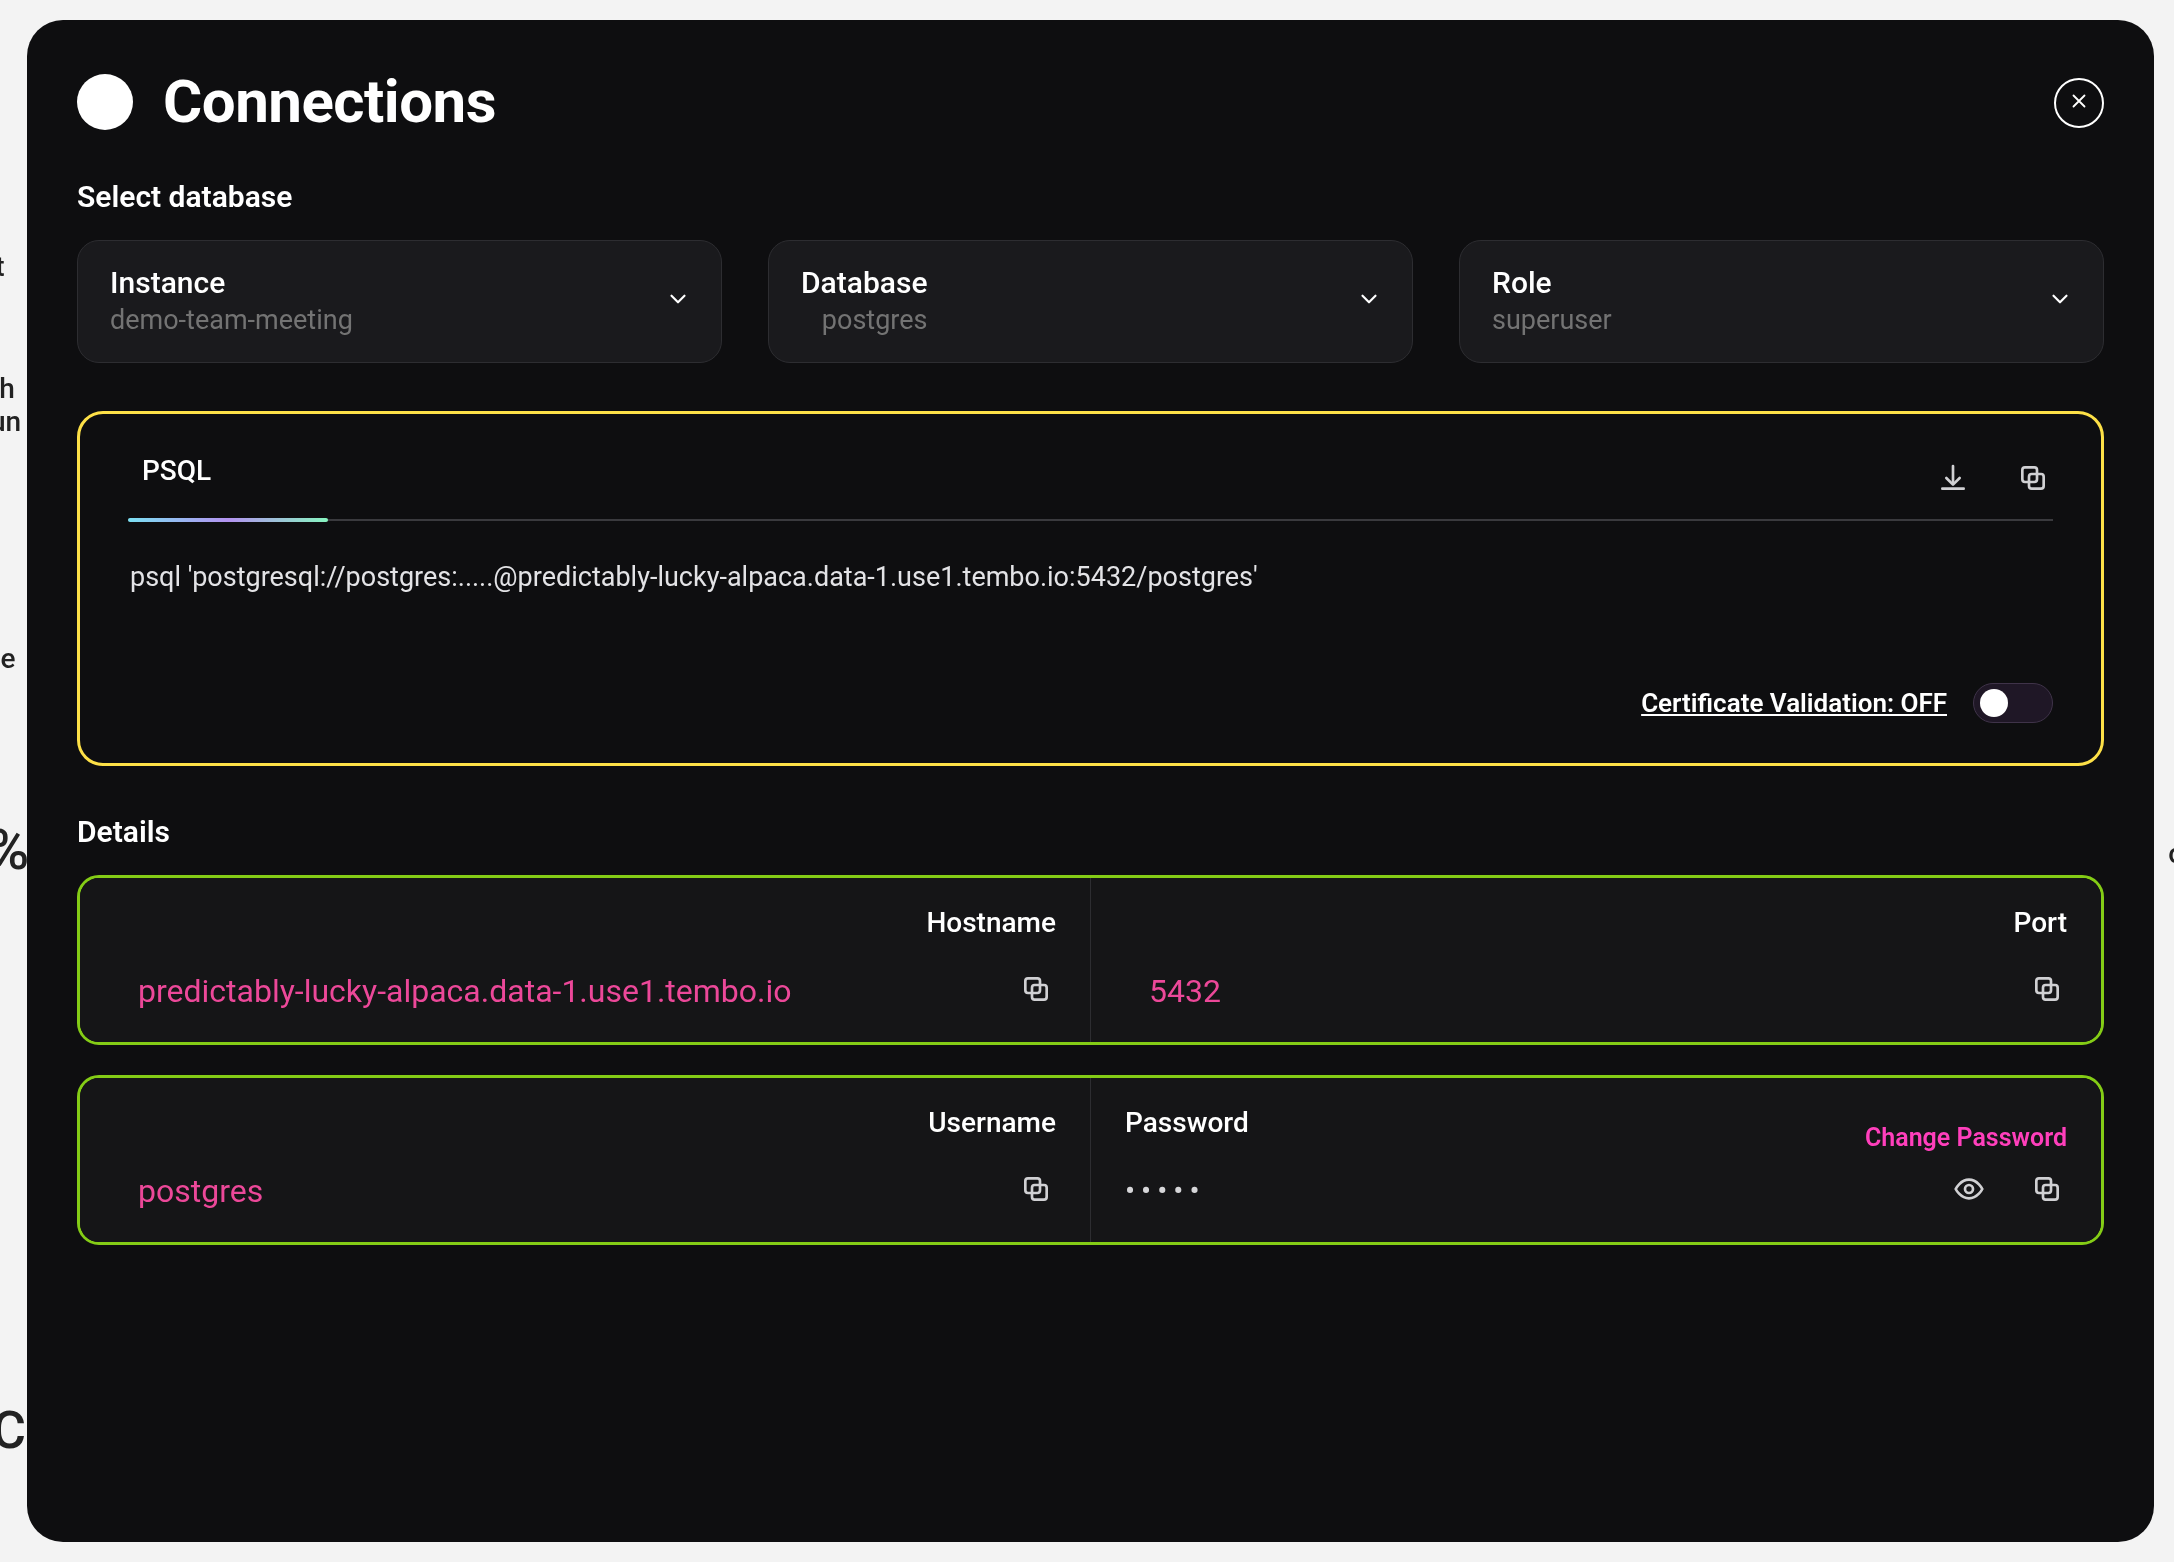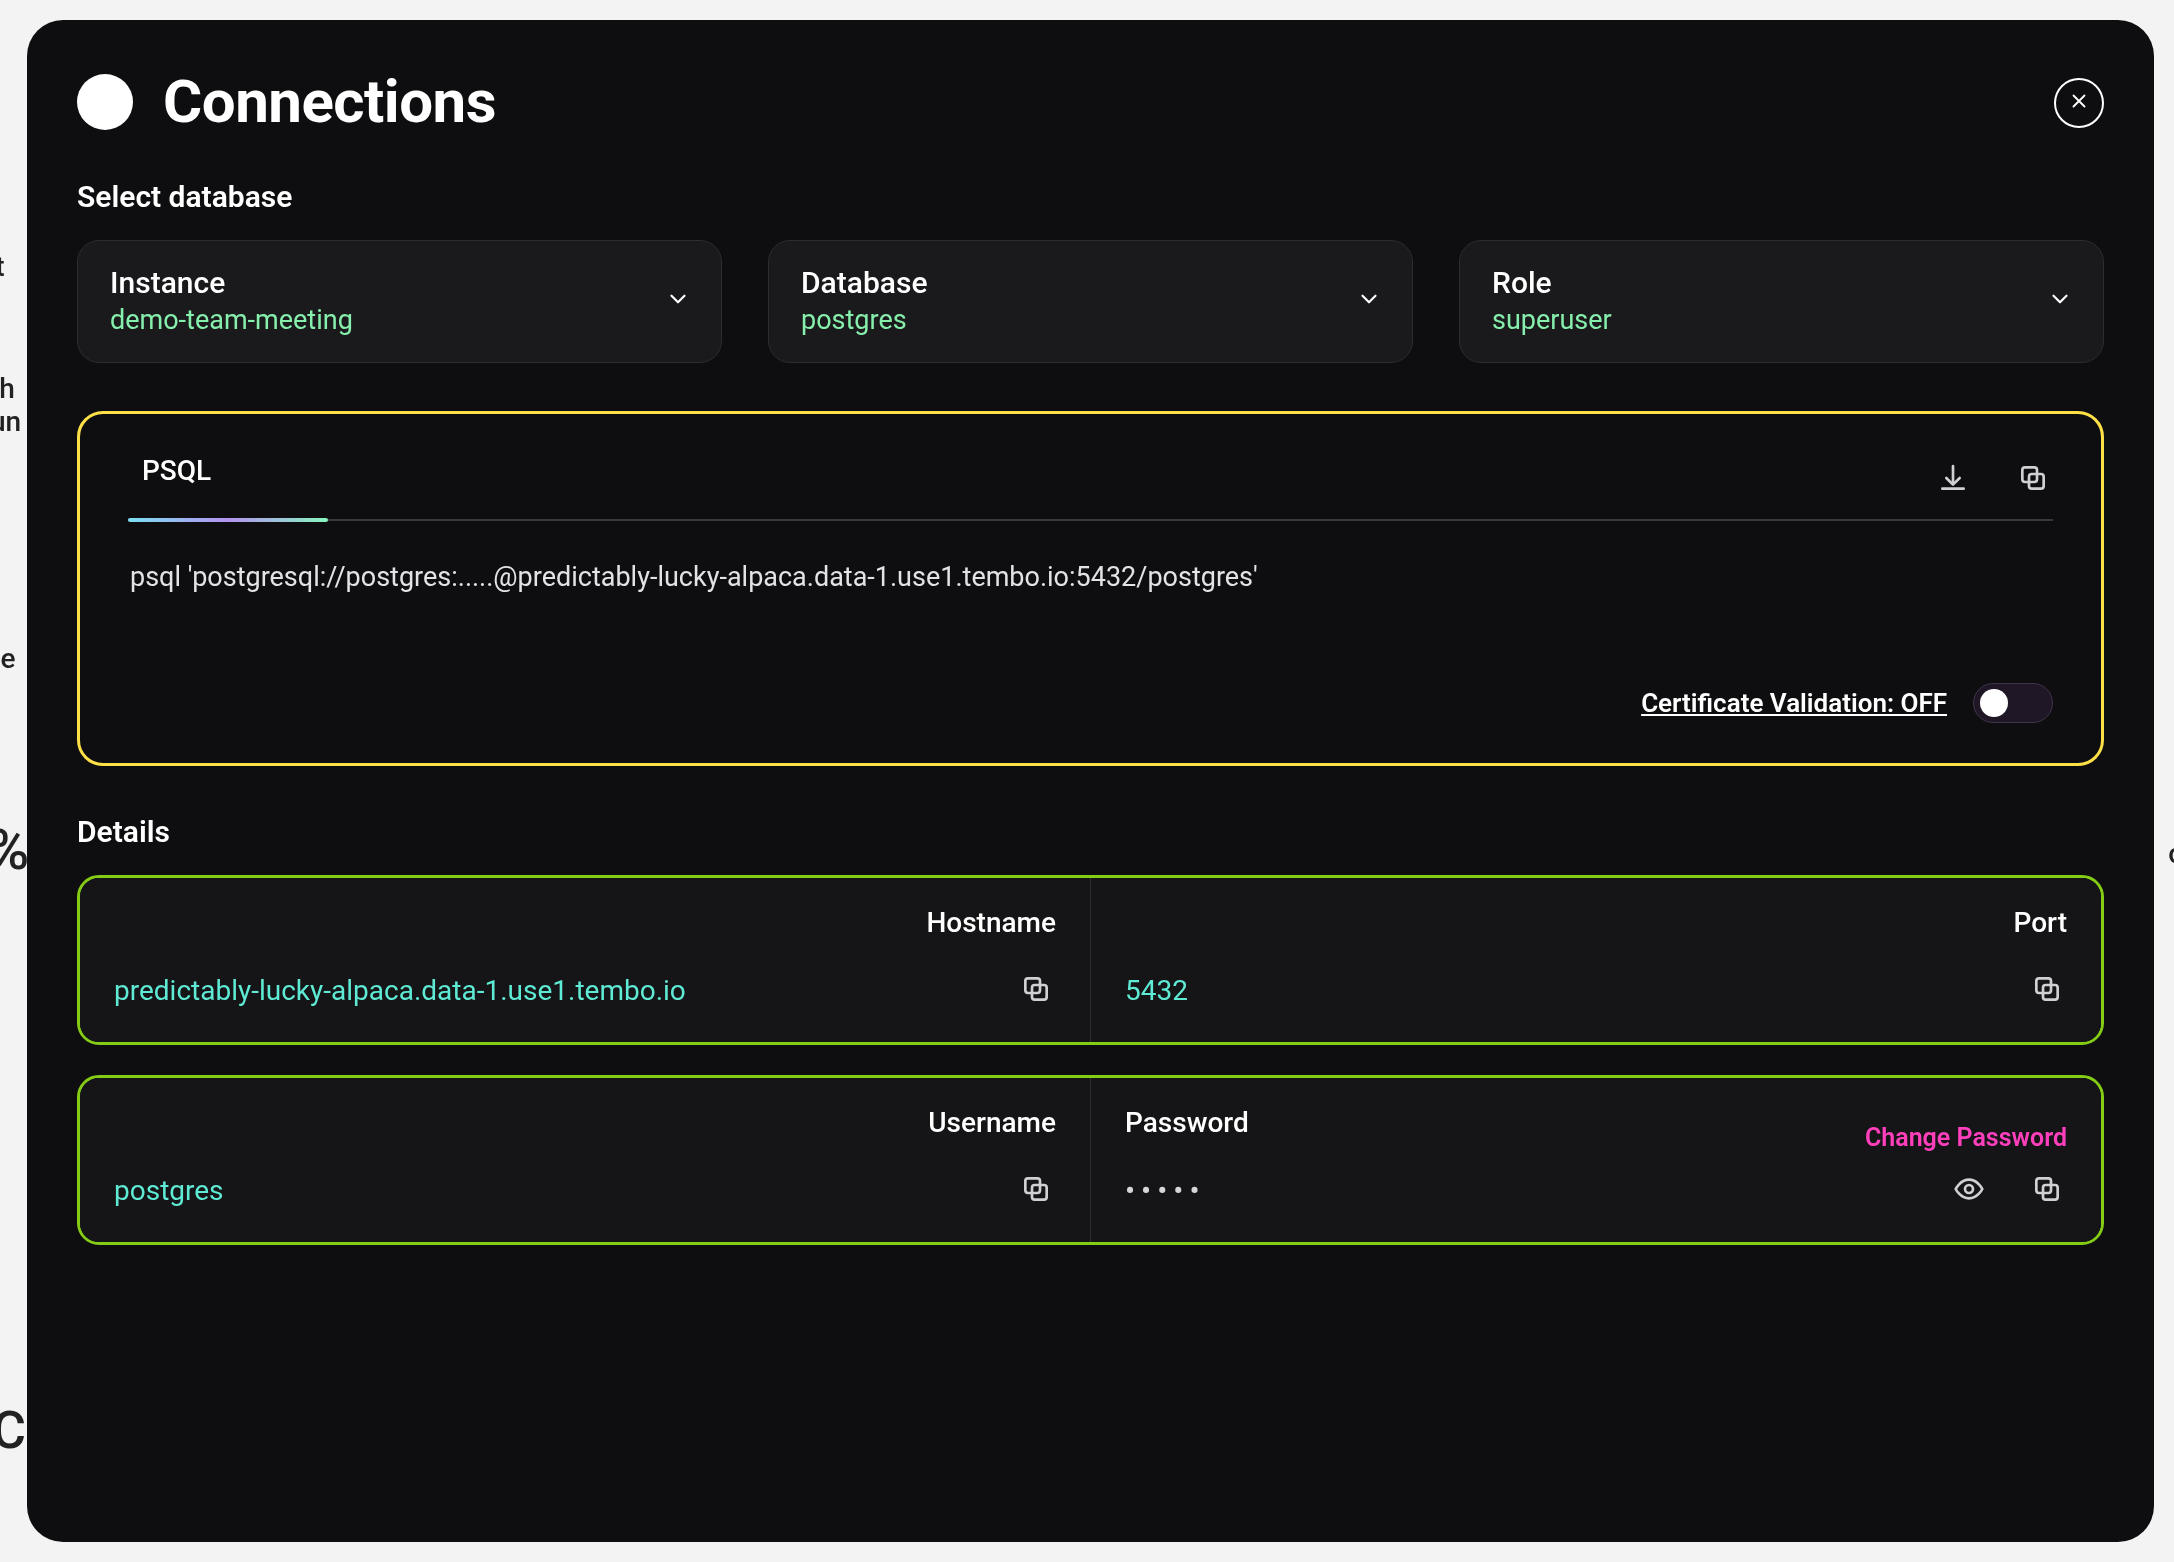--- a/index.html
+++ b/index.html
@@ -98,21 +98,22 @@
     cursor:pointer;
   }
   .selector .label {
     font-size: 30px;
     font-weight: 500;
     color:#ffffff;
     margin-bottom:4px;
   }
   .selector .value {
     font-size: 27px;
-    color:#86efac;
+    color:#737373;
+    text-align:right;
   }
   .chev { color:#ffffff; }
   .chev svg { width:26px; height:26px; }
 
   .conn-card {
     border: 3px solid #fde047;
     border-radius: 26px;
     padding: 0 48px 40px 48px;
     margin-bottom: 48px;
   }
@@ -224,22 +225,23 @@
     font-weight:500;
     color:#ffffff;
     margin-bottom: 30px;
   }
   .detail-value-row {
     display:flex;
     justify-content:space-between;
     align-items:center;
   }
   .detail-value {
-    font-size: 28px;
-    color:#5eead4;
+    font-size: 32px;
+    color:#ec4899;
+    margin-left:24px;
   }
   .password-dots {
     font-size: 30px;
     letter-spacing: 6px;
     color:#d6d6d9;
   }
   .change-pw {
     font-size: 25px;
     font-weight:600;
     color:#ff3fbc;

